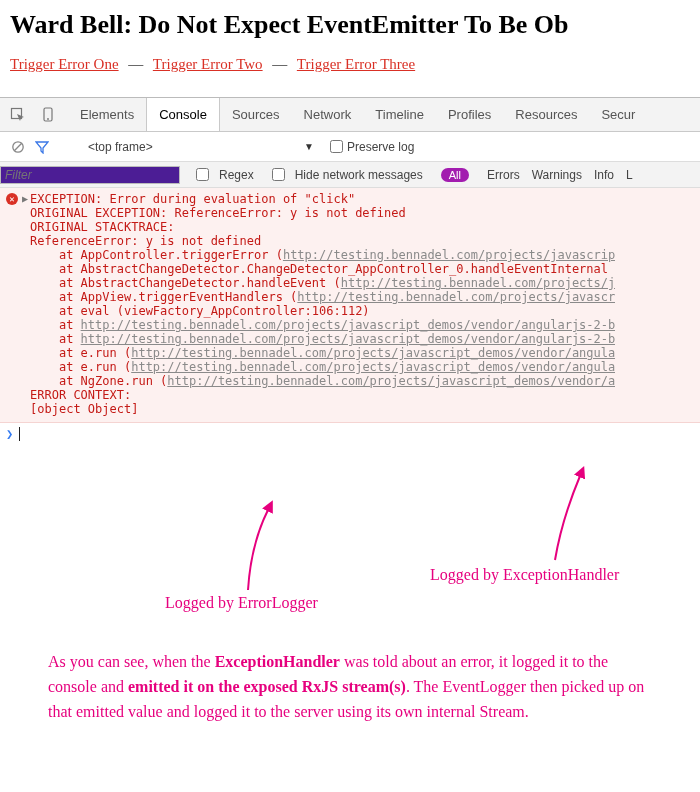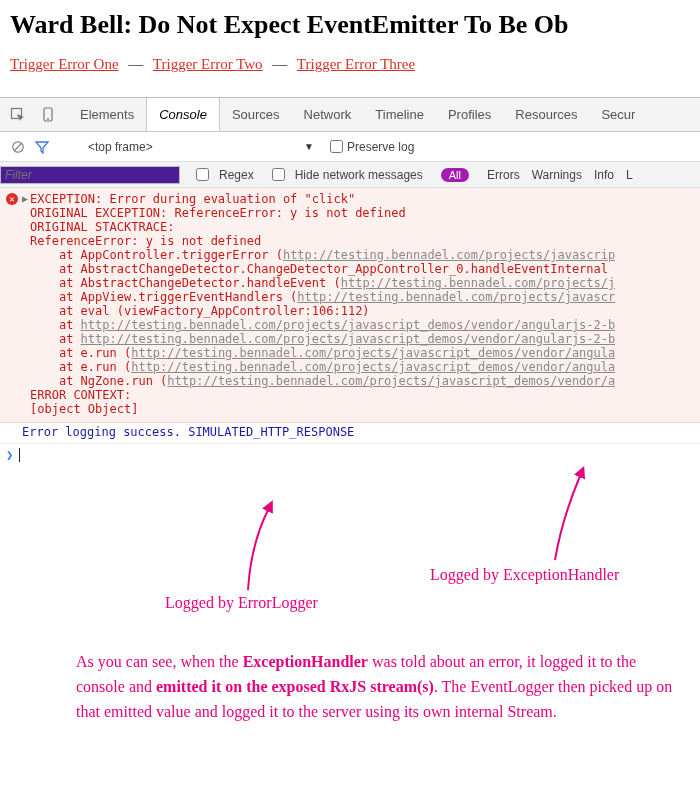--- a/index.html
+++ b/index.html
@@ -55,21 +55,20 @@
     padding: 0 12px;
     height: 100%;
     line-height: 34px;
     cursor: default;
   }
   .dt-tab.active {
     background: #fff;
     border-left: 1px solid #c9c9c9;
     border-right: 1px solid #c9c9c9;
     color: #000;
-    font-style: italic;
   }
 
   .dt-toolbar {
     display: flex;
     align-items: center;
     height: 30px;
     border-bottom: 1px solid #ddd;
     font-size: 12px;
     color: #444;
     padding: 0 8px;
@@ -175,21 +174,21 @@
   }
   .anno-text {
     position: absolute;
     font-family: "Comic Sans MS", "Segoe Script", cursive;
     color: #e6007e;
     font-size: 16px;
     pointer-events: none;
   }
   .anno-para {
     position: absolute;
-    left: 76px;
+    left: 48px;
     top: 650px;
     width: 600px;
     font-family: "Comic Sans MS", "Segoe Script", cursive;
     color: #e6007e;
     font-size: 16px;
     line-height: 1.55;
   }
   .anno-para b { font-weight: bold; }
 </style>
 </head>
@@ -276,21 +275,20 @@
 <span>    at AppView.triggerEventHandlers (</span><span class="lnk">http://testing.bennadel.com/projects/javascr</span>
 <span>    at eval (viewFactory_AppController:106:112)</span>
 <span>    at </span><span class="lnk">http://testing.bennadel.com/projects/javascript_demos/vendor/angularjs-2-b</span>
 <span>    at </span><span class="lnk">http://testing.bennadel.com/projects/javascript_demos/vendor/angularjs-2-b</span>
 <span>    at e.run (</span><span class="lnk">http://testing.bennadel.com/projects/javascript_demos/vendor/angula</span>
 <span>    at e.run (</span><span class="lnk">http://testing.bennadel.com/projects/javascript_demos/vendor/angula</span>
 <span>    at NgZone.run (</span><span class="lnk">http://testing.bennadel.com/projects/javascript_demos/vendor/a</span>
 <span>ERROR CONTEXT:</span>
 <span>[object Object]</span></div>
     </div>
-    <div class="log-row">Error logging success. SIMULATED_HTTP_RESPONSE</div>
     <div class="prompt-row">
       <span class="prompt-caret">❯</span><span class="cursor">&nbsp;</span>
     </div>
   </div>
 </div>
 
 <svg class="anno-svg" width="700" height="792">
   <defs>
     <marker id="arr" viewBox="0 0 10 10" refX="1" refY="5" markerWidth="6" markerHeight="6" orient="auto-start-reverse">
       <path d="M 0 0 L 10 5 L 0 10 z" fill="#e6007e"></path>

